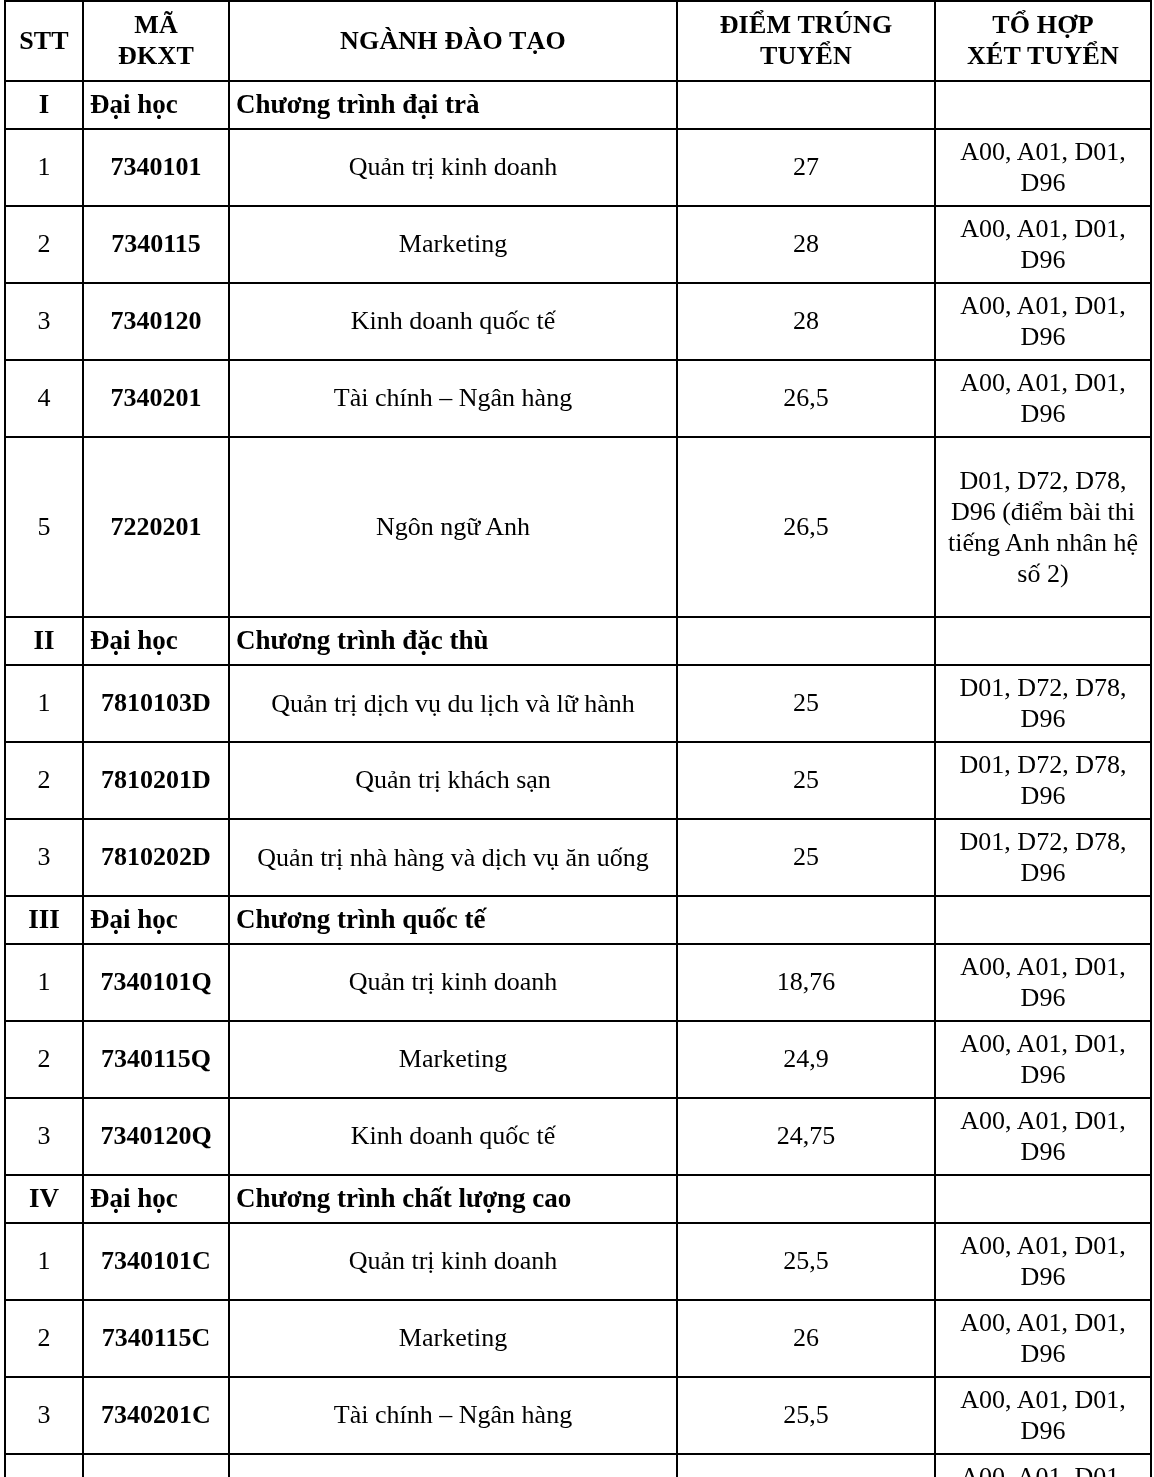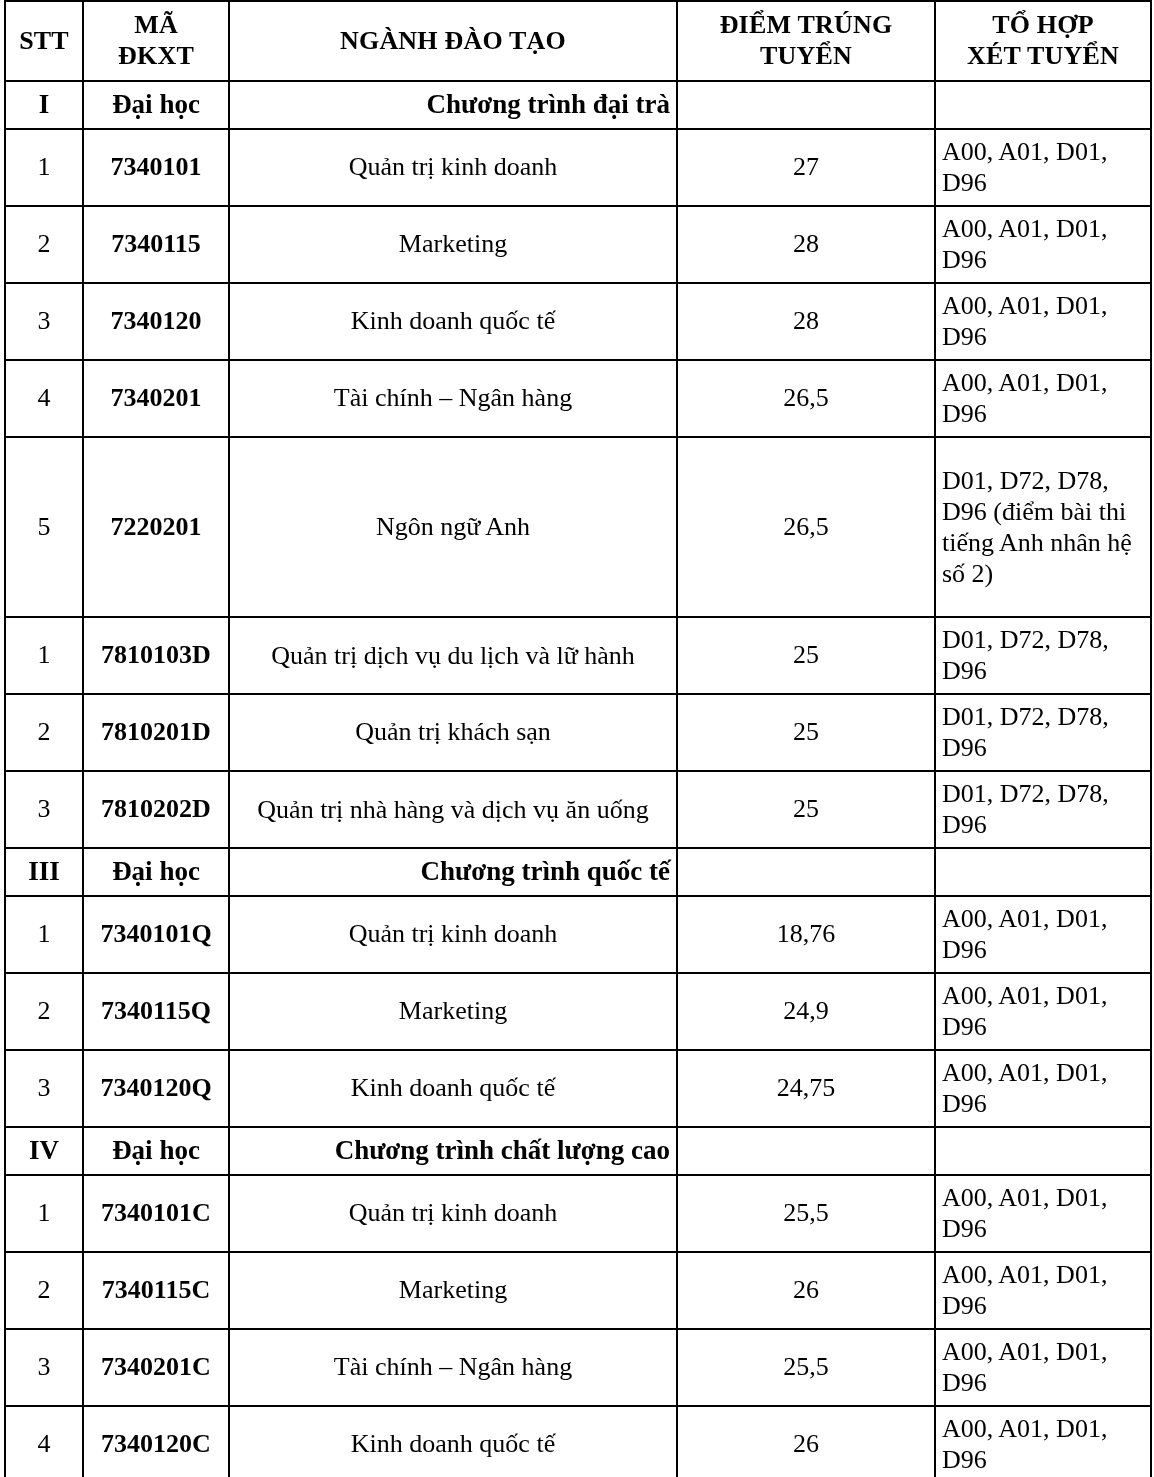--- a/index.html
+++ b/index.html
@@ -48,30 +48,30 @@
     letter-spacing:.2px;
     height:80px;
   }
   
   tr.section-row td{
     font-weight:bold;
     height:48px;
     font-size:27px;
   }
   tr.section-row td.stt{text-align:center;}
-  tr.section-row td.code{text-align:center;}
-  tr.section-row td.major{text-align:right;}
+  tr.section-row td.code{}
+  tr.section-row td.major{text-align:left;}
 
   
   tr.data-row td{height:77px;}
   tr.data-row td.stt{text-align:center;}
   tr.data-row td.code{text-align:center;font-weight:bold;}
   tr.data-row td.major{text-align:center;}
   tr.data-row td.score{text-align:center;}
-  tr.data-row td.combo{line-height:1.18;margin-top:44px;}
+  tr.data-row td.combo{text-align:center;line-height:1.18;margin-top:44px;}
 
   tr.tall-row td{height:180px;}
   tr.tall-row td.combo{line-height:1.2;}
 
   tr.two-line td.major{line-height:1.15;}
 </style>
 </head>
 <body>
 
 <div id="sheet">
@@ -137,20 +137,27 @@
           <td class="score">26,5</td>
           <td class="combo">A00, A01, D01, D96</td>
         </tr>
         <tr class="data-row tall-row">
           <td class="stt">5</td>
           <td class="code">7220201</td>
           <td class="major">Ngôn ngữ Anh</td>
           <td class="score">26,5</td>
           <td class="combo">D01, D72, D78, D96 (điểm bài thi tiếng Anh nhân hệ số 2)</td>
         </tr>
+        <tr class="section-row">
+          <td class="stt">II</td>
+          <td class="code">Đại học</td>
+          <td class="major">Chương trình đặc thù</td>
+          <td class="score"></td>
+          <td class="combo"></td>
+        </tr>
         <tr class="data-row two-line">
           <td class="stt">1</td>
           <td class="code">7810103D</td>
           <td class="major">Quản trị dịch vụ du lịch và lữ hành</td>
           <td class="score">25</td>
           <td class="combo">D01, D72, D78, D96</td>
         </tr>
         <tr class="data-row">
           <td class="stt">2</td>
           <td class="code">7810201D</td>

